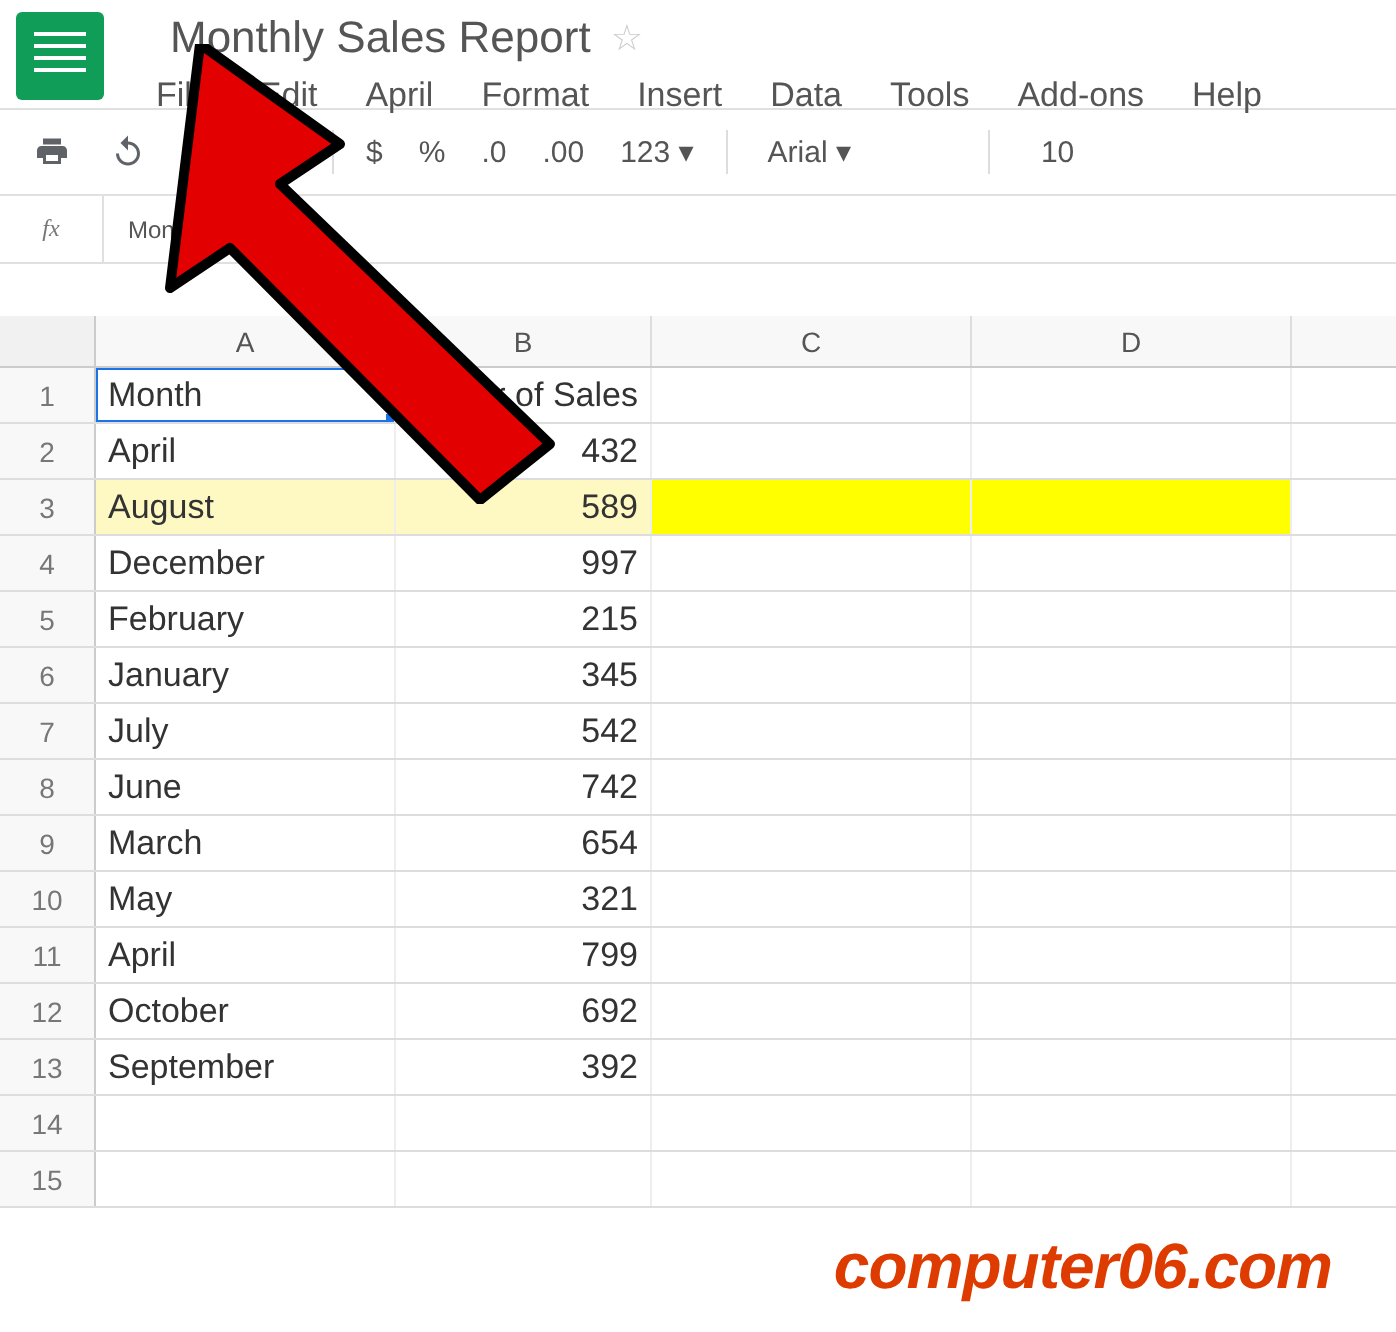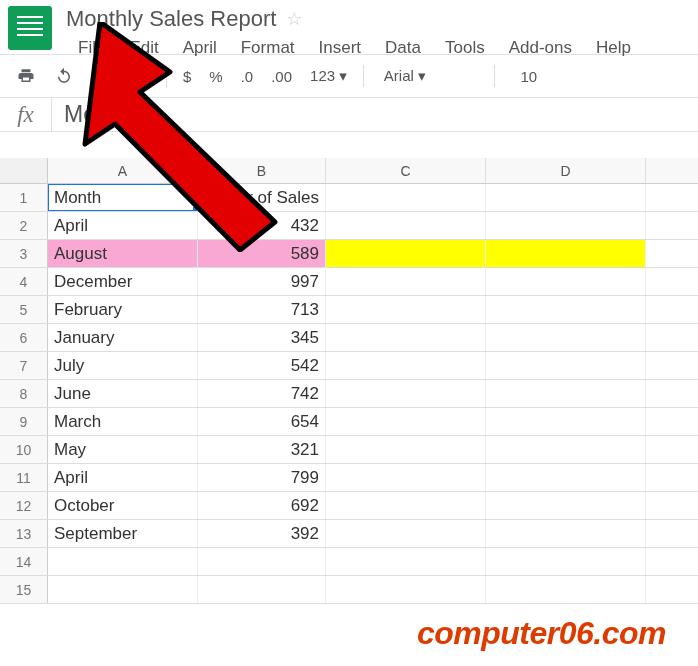--- a/index.html
+++ b/index.html
@@ -32,20 +32,21 @@
     background: #fff;
   }
   .app-icon::before {
     left: 9px; top: 10px; width: 26px; height: 2px;
     box-shadow: 0 6px 0 #fff, 0 12px 0 #fff, 0 18px 0 #fff;
   }
   .title-row {
     display: flex;
     align-items: center;
     gap: 10px;
+    margin-left: 19px;
   }
   .doc-title {
     font-size: 22px;
     color: #555;
     font-weight: 400;
   }
   .star-icon {
     color: #ccc;
     font-size: 18px;
   }
@@ -92,21 +93,21 @@
     padding: 2px 10px;
     min-width: 48px;
     text-align: center;
     cursor: pointer;
   }
   .fx-bar {
     display: flex;
     align-items: center;
     height: 34px;
     border-bottom: 1px solid #e0e0e0;
-    font-size: 23px;
+    font-size: 12px;
     color: #555;
   }
   .fx-label {
     width: 52px;
     text-align: center;
     font-style: italic;
     font-family: "Times New Roman", serif;
     color: #777;
     border-right: 1px solid #e0e0e0;
     height: 100%;
@@ -171,21 +172,21 @@
   .cell {
     border-right: 1px solid #eee;
     display: flex;
     align-items: center;
     padding: 0 6px;
     cursor: cell;
     overflow: hidden;
     white-space: nowrap;
   }
   .cell.colB { justify-content: flex-end; }
-  .row.hl .cell, .row.hl .row-h { background: #f9a8d4; }
+  .row.hl .cell, .row.hl .row-h { background: #fef9c3; }
   .row.hl .cell.colC, .row.hl .cell.colD { background: #ffff00; }
   .row.hl .row-h { background: #f8f8f8; }
   .selected {
     position: relative;
   }
   .selected::after {
     content: "";
     position: absolute;
     inset: -1px;
     border: 2px solid #1a73e8;
@@ -312,21 +313,21 @@
       <div class="row">
         <div class="row-h">4</div>
         <div class="cell colA">December</div>
         <div class="cell colB">997</div>
         <div class="cell colC"></div>
         <div class="cell colD"></div>
       </div>
       <div class="row">
         <div class="row-h">5</div>
         <div class="cell colA">February</div>
-        <div class="cell colB">713</div>
+        <div class="cell colB">215</div>
         <div class="cell colC"></div>
         <div class="cell colD"></div>
       </div>
       <div class="row">
         <div class="row-h">6</div>
         <div class="cell colA">January</div>
         <div class="cell colB">345</div>
         <div class="cell colC"></div>
         <div class="cell colD"></div>
       </div>

